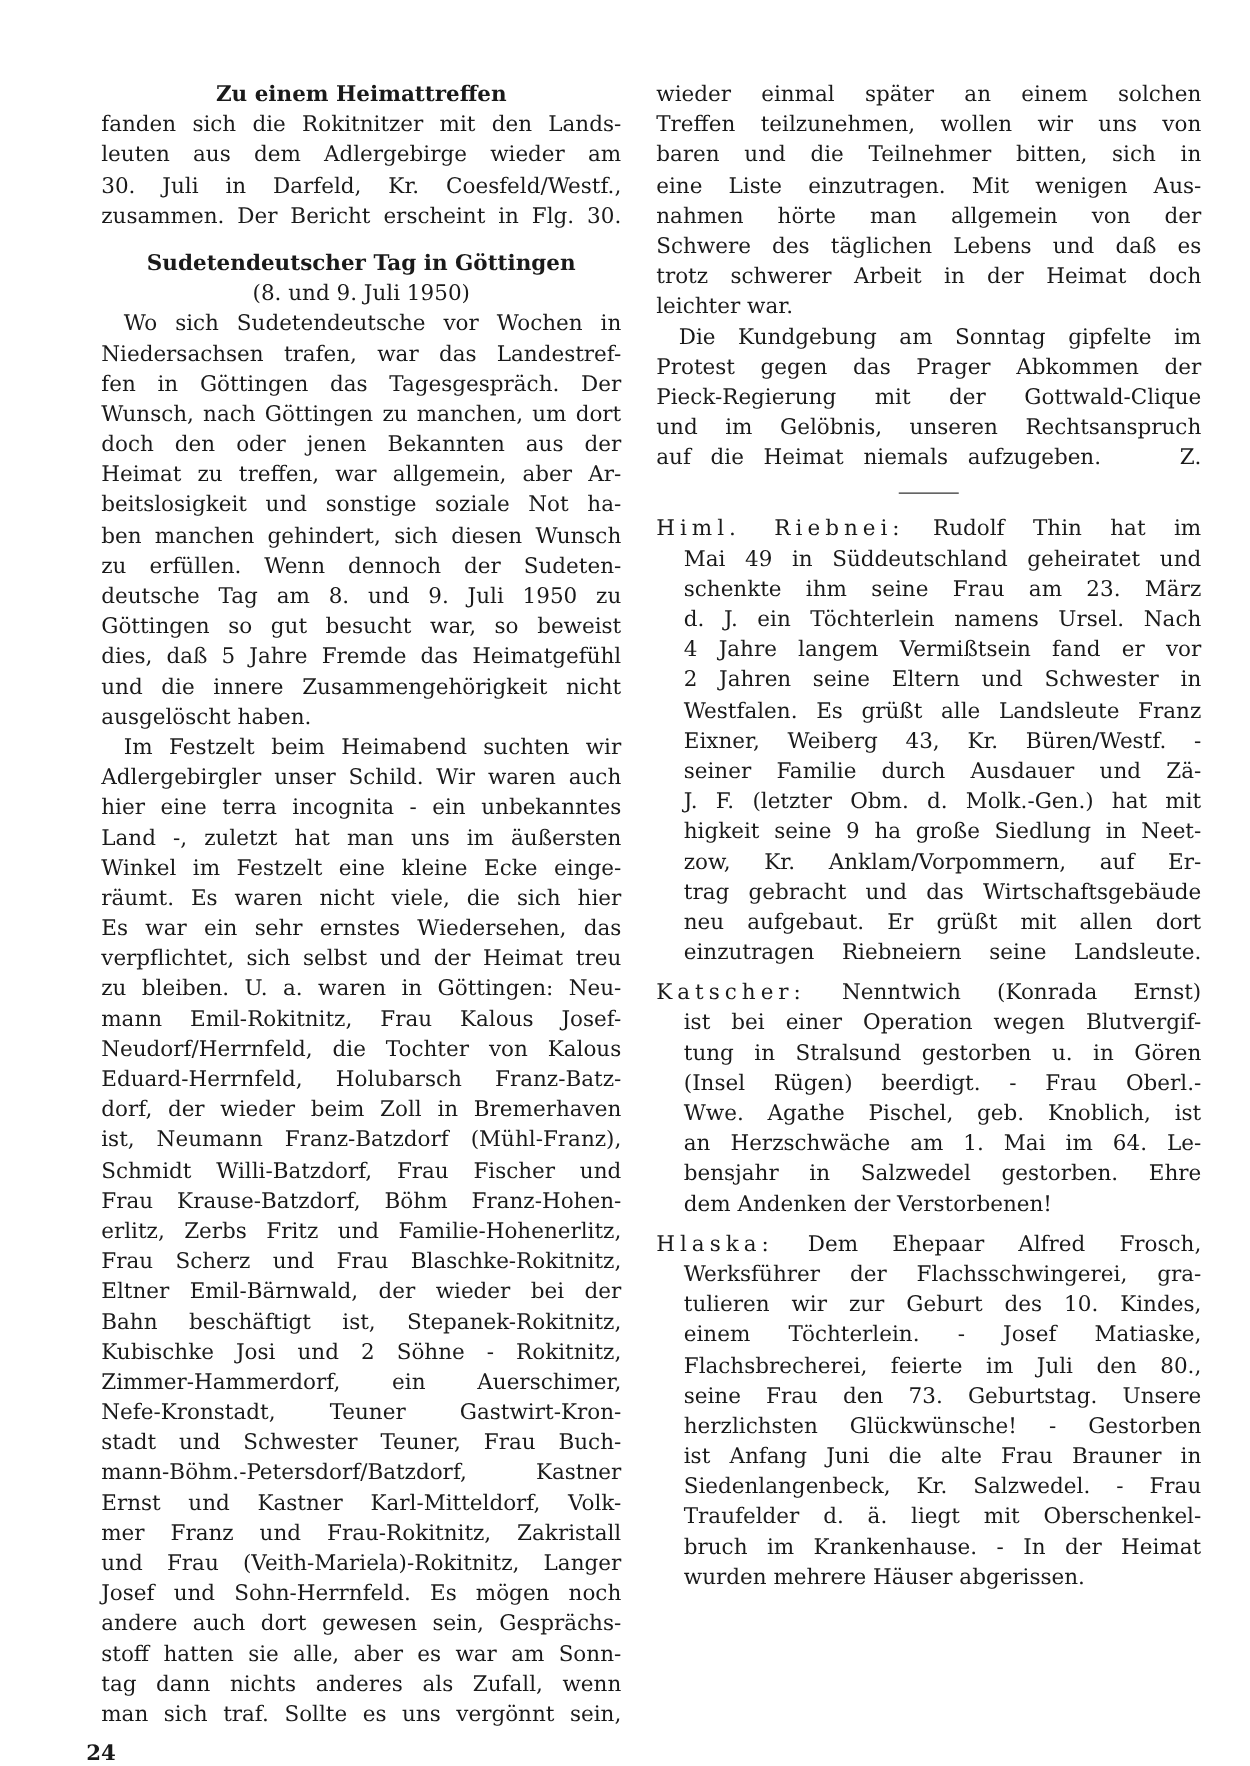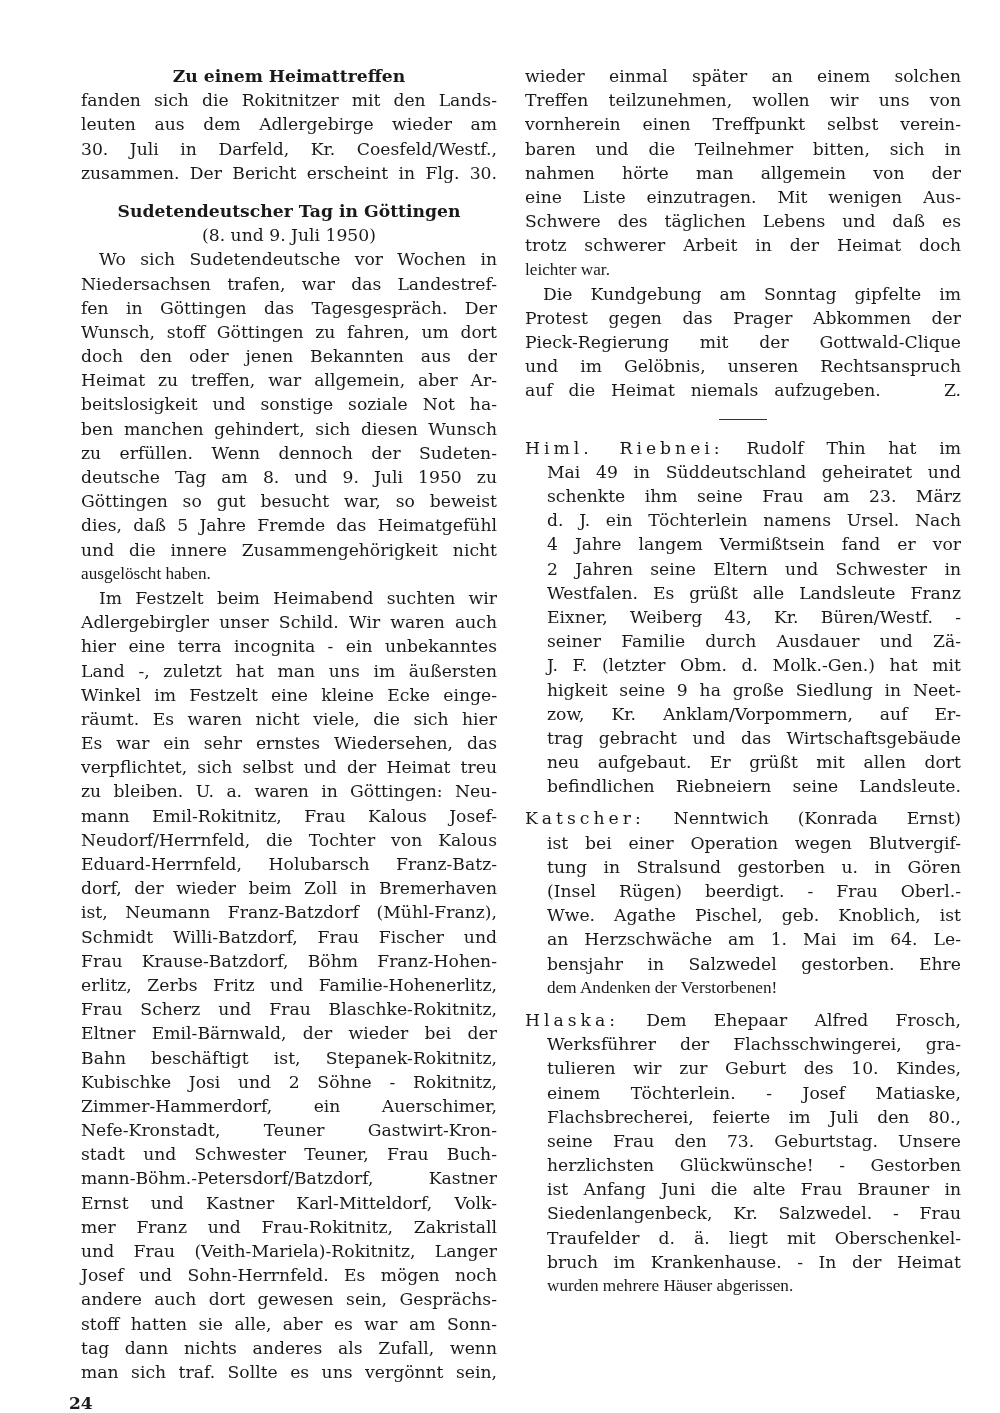--- a/index.html
+++ b/index.html
@@ -2,21 +2,21 @@
 <html><head>
 <meta charset="utf-8">
 <style>
   html, body { margin: 0; padding: 0; background: #ffffff; }
   body { width: 1000px; height: 1413px; position: relative; overflow: hidden;
          font-family: "DejaVu Serif", "Liberation Serif", serif; color: #1a1a1a; }
   .col { position: absolute; top: 64px; font-size: 17.2px; line-height: 24.2px; margin-left: 12px; }
   .col-left { left: 69px; width: 416px; }
   .col-right { left: 513px; width: 436px; }
   .line { display: block; text-align: justify; text-align-last: justify; white-space: nowrap; height: 24.2px; }
-  .line.last { text-align-last: left; font-family: Liberation Serif, serif; }
+  .line.last { text-align-last: left; }
   .line.indent { padding-left: 18px; }
   .line.center { text-align: center; text-align-last: center; }
   .heading { font-weight: bold; }
   .gap { height: 14px; }
   .gap-sm { height: 8px; }
   .hang { padding-left: 22px; }
   .sp { letter-spacing: 4px; }
   .divider { width: 48px; height: 1px; background: #333; margin: 16px auto 16px auto; }
   .page-num { position: absolute; left: 69px; top: 1393px; font-size: 17px; font-weight: bold; }
 </style>
@@ -29,21 +29,21 @@
   <span class="line">leuten aus dem Adlergebirge wieder am</span>
   <span class="line">30. Juli in Darfeld, Kr. Coesfeld/Westf.,</span>
   <span class="line">zusammen. Der Bericht erscheint in Flg. 30.</span>
   <div class="gap"></div>
   <span class="line center heading">Sudetendeutscher Tag in Göttingen</span>
   <span class="line center">(8. und 9. Juli 1950)</span>
 
   <span class="line indent">Wo sich Sudetendeutsche vor Wochen in</span>
   <span class="line">Niedersachsen trafen, war das Landestref-</span>
   <span class="line">fen in Göttingen das Tagesgespräch. Der</span>
-  <span class="line">Wunsch, stoff Göttingen zu fahren, um dort</span>
+  <span class="line">Wunsch, nach Göttingen zu manchen, um dort</span>
   <span class="line">doch den oder jenen Bekannten aus der</span>
   <span class="line">Heimat zu treffen, war allgemein, aber Ar-</span>
   <span class="line">beitslosigkeit und sonstige soziale Not ha-</span>
   <span class="line">ben manchen gehindert, sich diesen Wunsch</span>
   <span class="line">zu erfüllen. Wenn dennoch der Sudeten-</span>
   <span class="line">deutsche Tag am 8. und 9. Juli 1950 zu</span>
   <span class="line">Göttingen so gut besucht war, so beweist</span>
   <span class="line">dies, daß 5 Jahre Fremde das Heimatgefühl</span>
   <span class="line">und die innere Zusammengehörigkeit nicht</span>
   <span class="line last">ausgelöscht haben.</span>
@@ -79,24 +79,23 @@
   <span class="line">Josef und Sohn-Herrnfeld. Es mögen noch</span>
   <span class="line">andere auch dort gewesen sein, Gesprächs-</span>
   <span class="line">stoff hatten sie alle, aber es war am Sonn-</span>
   <span class="line">tag dann nichts anderes als Zufall, wenn</span>
   <span class="line">man sich traf. Sollte es uns vergönnt sein,</span>
 </div>
 
 <div class="col col-right">
   <span class="line">wieder einmal später an einem solchen</span>
   <span class="line">Treffen teilzunehmen, wollen wir uns von</span>
-  <span class="line">vornherein einen Treffpunkt selbst verein-</span>
   <span class="line">baren und die Teilnehmer bitten, sich in</span>
+  <span class="line">eine Liste einzutragen. Mit wenigen Aus-</span>
   <span class="line">nahmen hörte man allgemein von der</span>
-  <span class="line">eine Liste einzutragen. Mit wenigen Aus-</span>
   <span class="line">Schwere des täglichen Lebens und daß es</span>
   <span class="line">trotz schwerer Arbeit in der Heimat doch</span>
   <span class="line last">leichter war.</span>
 
   <span class="line indent">Die Kundgebung am Sonntag gipfelte im</span>
   <span class="line">Protest gegen das Prager Abkommen der</span>
   <span class="line">Pieck-Regierung mit der Gottwald-Clique</span>
   <span class="line">und im Gelöbnis, unseren Rechtsanspruch</span>
   <span class="line" style="white-space:pre;">auf die Heimat niemals aufzugeben.    Z.</span>
 
@@ -111,21 +110,21 @@
       <span class="line">4 Jahre langem Vermißtsein fand er vor</span>
       <span class="line">2 Jahren seine Eltern und Schwester in</span>
       <span class="line">Westfalen. Es grüßt alle Landsleute Franz</span>
       <span class="line">Eixner, Weiberg 43, Kr. Büren/Westf. -</span>
       <span class="line">seiner Familie durch Ausdauer und Zä-</span>
       <span class="line">J. F. (letzter Obm. d. Molk.-Gen.) hat mit</span>
       <span class="line">higkeit seine 9 ha große Siedlung in Neet-</span>
       <span class="line">zow, Kr. Anklam/Vorpommern, auf Er-</span>
       <span class="line">trag gebracht und das Wirtschaftsgebäude</span>
       <span class="line">neu aufgebaut. Er grüßt mit allen dort</span>
-      <span class="line">befindlichen Riebneiern seine Landsleute.</span>
+      <span class="line">einzutragen Riebneiern seine Landsleute.</span>
     </div>
   </div>
   <div class="gap-sm"></div>
 
   <div>
     <span class="line"><span class="sp">Katscher:</span> <span>Nenntwich (Konrada Ernst)</span></span>
     <div class="hang">
       <span class="line">ist bei einer Operation wegen Blutvergif-</span>
       <span class="line">tung in Stralsund gestorben u. in Gören</span>
       <span class="line">(Insel Rügen) beerdigt. - Frau Oberl.-</span>

